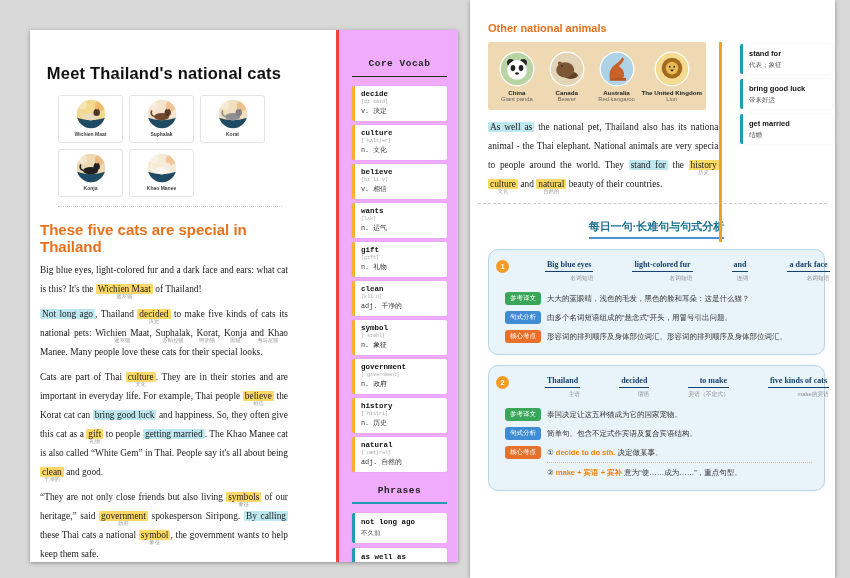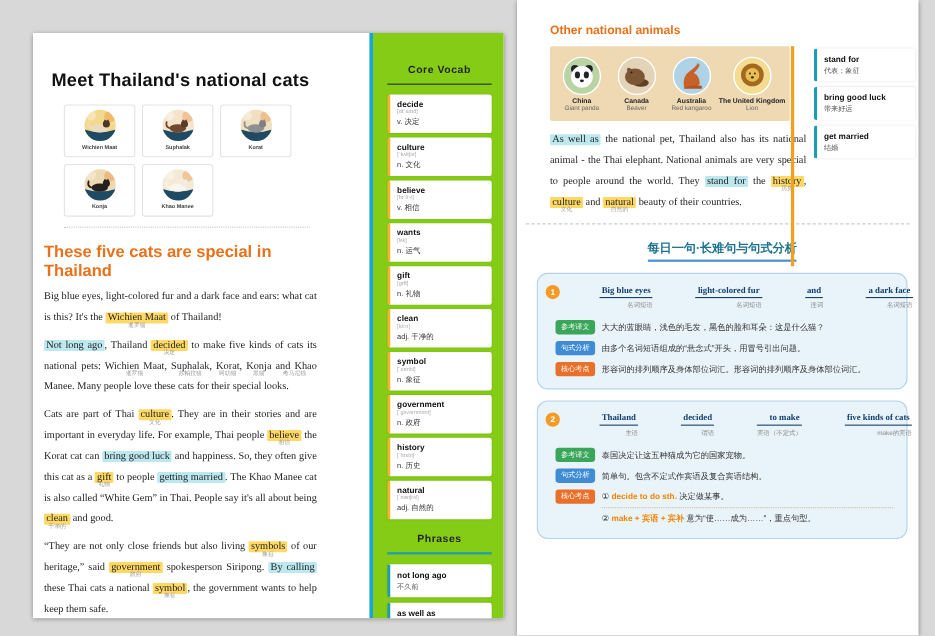--- a/index.html
+++ b/index.html
@@ -22,36 +22,36 @@
   .paras { margin-top:5px; }
   .para { font-family:"Liberation Serif", serif; font-size:9.4px; line-height:19px; text-align:justify; color:#1c1c1c; margin-top:6px; }
   .hl { padding:0 2px; border-radius:1px; }
   .hl.y { background:#ffd966; }
   .hl.b { background:#bde8f0; }
   .noted { position:relative; }
   .note { position:absolute; left:50%; transform:translateX(-50%); top:10px; font-size:5.3px; line-height:1;
           color:#9a9a9a; white-space:nowrap; font-family:"Liberation Sans", sans-serif; }
 
   
-  .vocab-col { position:absolute; right:0; top:0; width:122px; height:100%; background:#84cc16; border-left:3px solid #0ea5e9; padding:0 11px 0 13px; }
+  .vocab-col { position:absolute; right:0; top:0; width:122px; height:100%; background:#f0abfc; border-left:3px solid #ef4444; padding:0 11px 0 13px;font-family:Liberation Mono, monospace; }
   .vocab-title { margin-top:28px; text-align:center; font-size:9.5px; font-weight:bold; color:#222; letter-spacing:.5px;
                  border-bottom:1.5px solid #2b2b2b; padding-bottom:7px; }
   .vocab-list { margin-top:9px; }
   .vcard { background:#fff; border-left:3px solid #f3b229; border-radius:2px; padding:4px 5px 5px 6px; margin-bottom:4px; box-shadow:0 0 2px rgba(0,0,0,.08); }
   .v-word { font-size:7.5px; font-weight:bold; color:#111; line-height:9px; }
   .v-phon { font-size:5px; color:#ababab; line-height:7px; }
   .v-mean { font-size:6.8px; color:#333; line-height:9px; margin-top:1px; }
   .phrases-title { margin-top:13px; text-align:center; font-size:9.5px; font-weight:bold; color:#222; letter-spacing:.5px;
                    border-bottom:2px solid #1d9cb3; padding-bottom:6px; }
   .pcard { background:#fff; border-left:3px solid #1d9cb3; border-radius:2px; padding:5px 5px 5px 6px; margin-bottom:5px; box-shadow:0 0 2px rgba(0,0,0,.08); }
   .p-en { font-size:7.5px; font-weight:bold; color:#111; line-height:9px; }
   .p-zh { font-size:6.5px; color:#555; line-height:9px; margin-top:2px; }
 
   
-  .rp-top { position:relative; padding-left:30px; }
+  .rp-top { position:relative; padding-left:18px; }
   .animals-heading { margin-top:22px; font-size:11px; font-weight:bold; color:#e8711a; }
   .animals-box { margin-top:8px; width:218px; height:68px; background:#eed9b2; border-radius:2px;
                  display:flex; align-items:center; justify-content:space-between; padding:0 4px; }
   .animal-cell { text-align:center; flex:1; }
   .animal-cell svg { display:block; margin:0 auto; }
   .a-country { font-size:6.2px; font-weight:bold; color:#222; margin-top:2px; white-space:nowrap; }
   .a-name { font-size:5.8px; color:#666; white-space:nowrap; }
   .rp-para { width:233px; margin-top:8px; font-family:"Liberation Serif", serif; font-size:9.8px; line-height:20.5px; text-align:justify; color:#1c1c1c; }
   .rp-vline { position:absolute; left:249px; top:20px; width:2.5px; height:200px; background:#f0a11e; }
   .rp-phrases { position:absolute; left:270px; top:22px; width:92px; }

